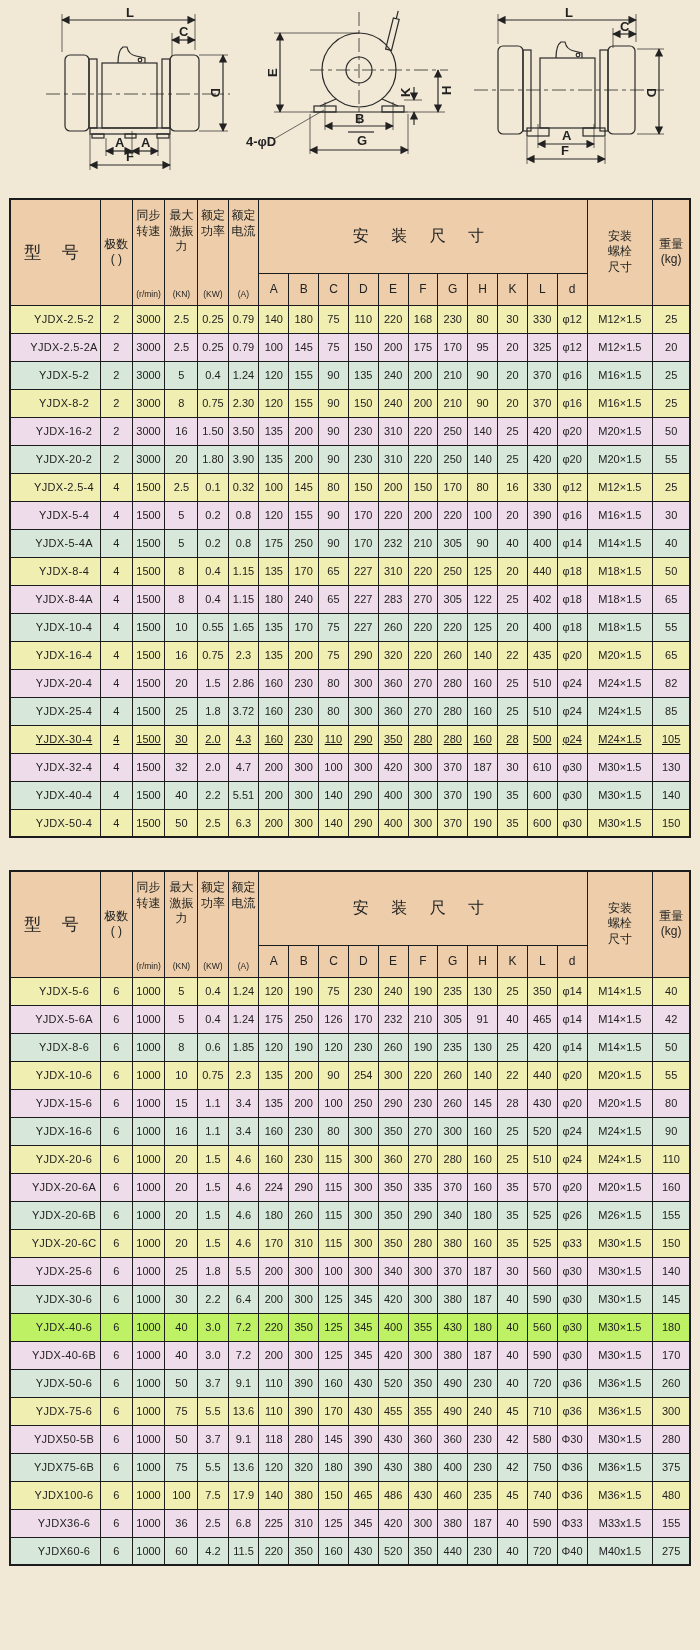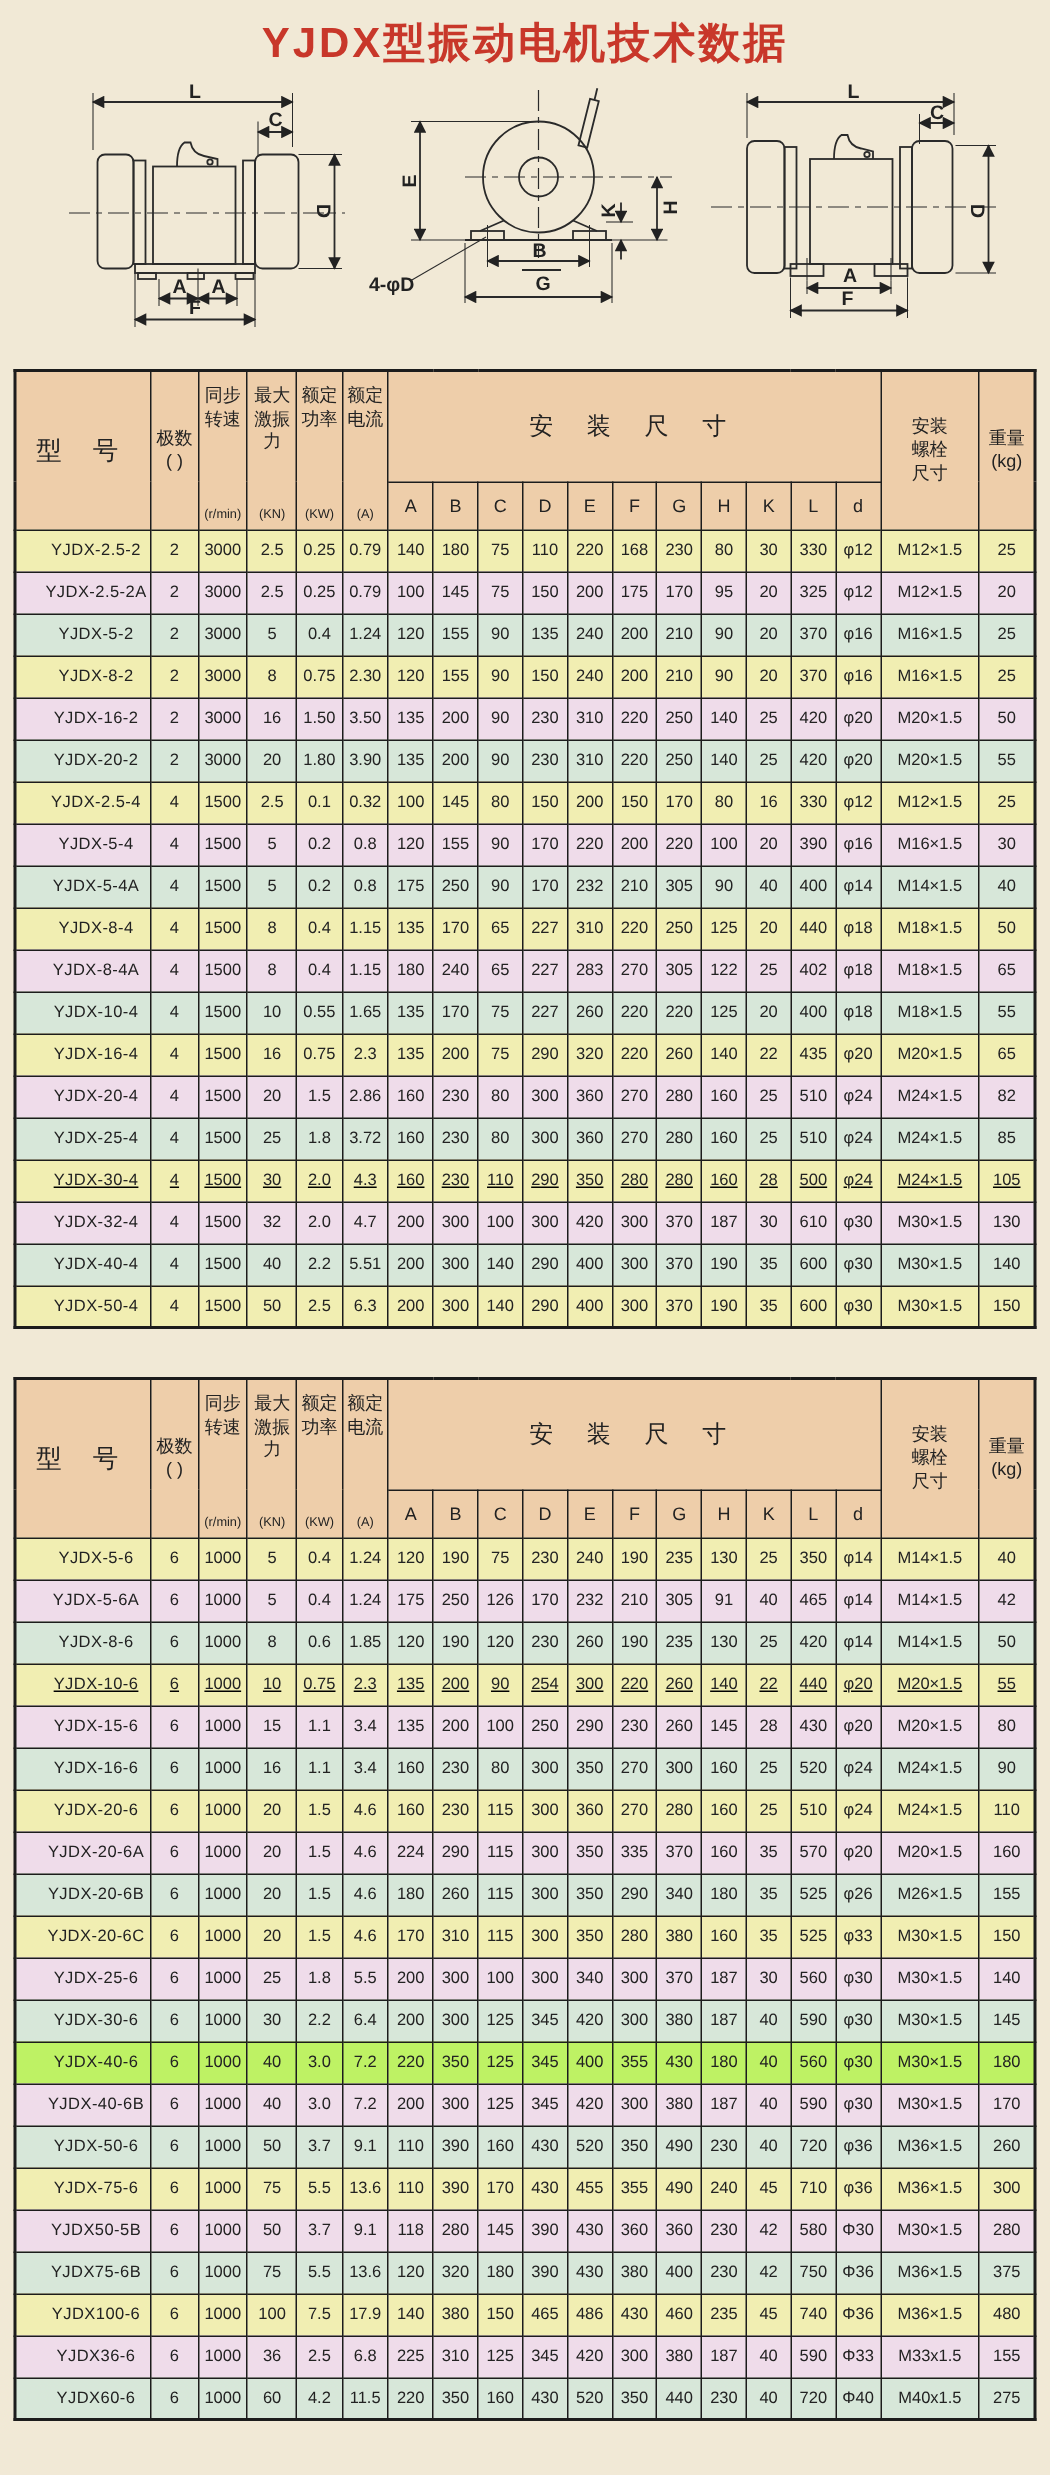--- a/index.html
+++ b/index.html
@@ -51,21 +51,20 @@
   }
   .hunit { font-size:8.5px; white-space:nowrap; }
   .pcell { font-size:12px; line-height:1.3; white-space:pre-line; }
   td.c-model { text-align:left; padding-left:17px; font-size:11px; letter-spacing:0.3px; }
 </style>
 </head>
 <body>
 
 <div class="page">
 
-  <div class="title">YJDX型振动电机技术数据</div>
 
   <div class="drawings">
 
     <svg width="200" height="168" viewBox="0 0 200 168">
       <defs>
         <marker id="ar" viewBox="0 0 10 10" refX="9" refY="5" markerWidth="9" markerHeight="7" orient="auto-start-reverse">
           <path d="M0,0 L10,5 L0,10 z" fill="#222"></path>
         </marker>
       </defs>
       <line class="thin" x1="30" y1="8" x2="30" y2="46"></line>
@@ -815,21 +814,21 @@
           <td>260</td>
           <td>190</td>
           <td>235</td>
           <td>130</td>
           <td>25</td>
           <td>420</td>
           <td>φ14</td>
           <td>M14×1.5</td>
           <td>50</td>
         </tr>
-        <tr style="background: rgb(241, 238, 178); text-decoration: underline;">
+        <tr style="background: rgb(241, 238, 178);">
           <td class="c-model">YJDX-10-6</td>
           <td>6</td>
           <td>1000</td>
           <td>10</td>
           <td>0.75</td>
           <td>2.3</td>
           <td>135</td>
           <td>200</td>
           <td>90</td>
           <td>254</td>

